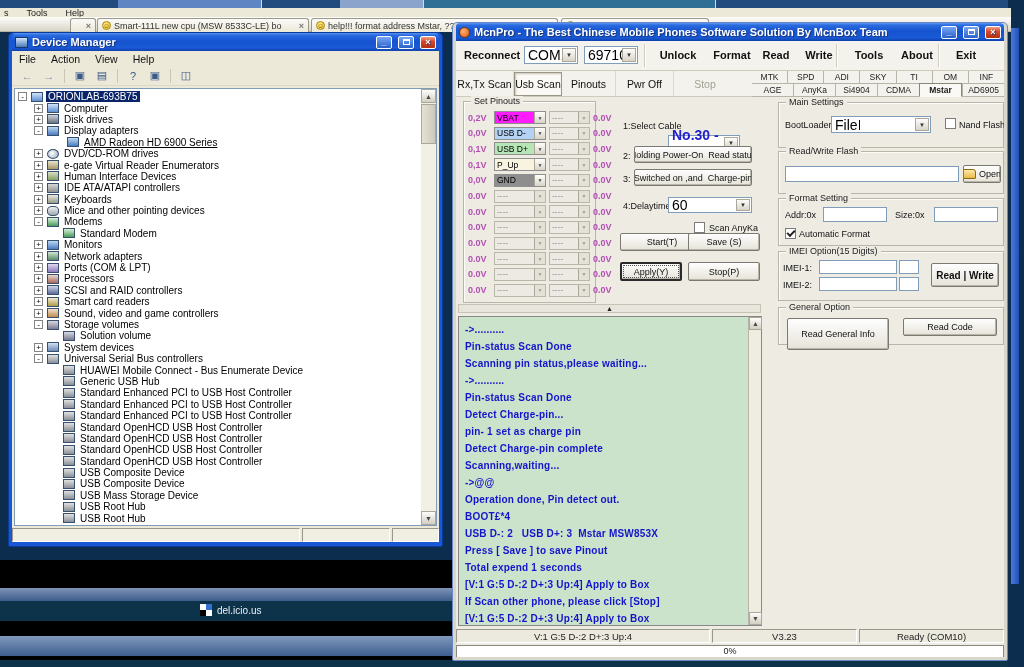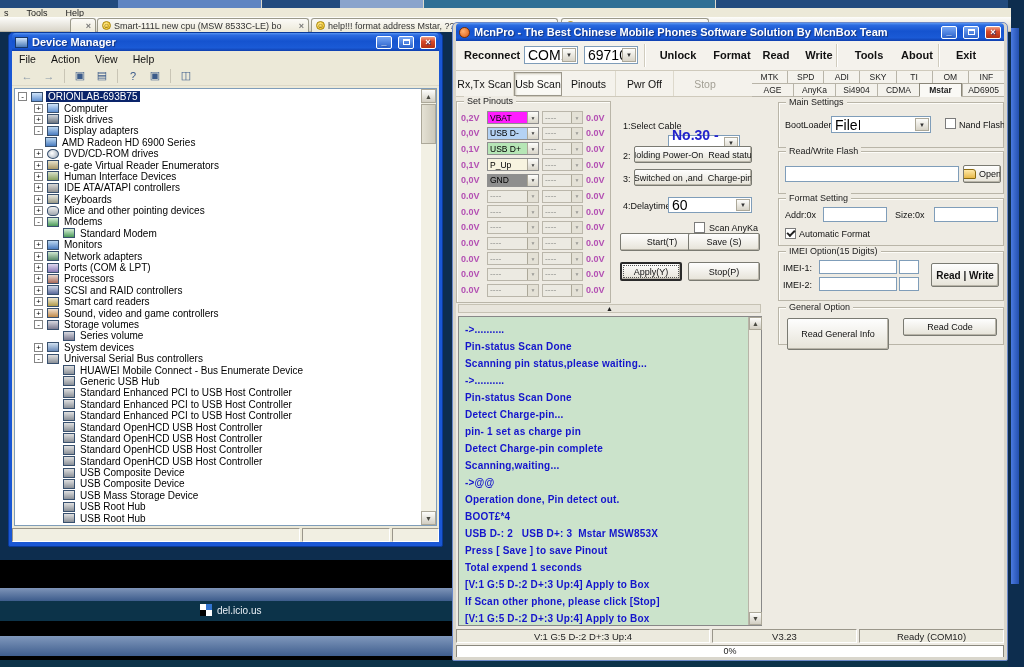--- a/index.html
+++ b/index.html
@@ -227,21 +227,21 @@
             <div class="trow" style="padding-left: 19px;">
               <div class="tbox">+</div>
               <div class="tico i-disk"></div>
               <div class="tlab">Disk drives</div>
             </div>
             <div class="trow" style="padding-left: 19px;">
               <div class="tbox">-</div>
               <div class="tico i-display"></div>
               <div class="tlab">Display adapters</div>
             </div>
-            <div class="trow" style="padding-left: 17px;">
+            <div class="trow" style="padding-left: 39px; text-decoration: underline;">
               <div class="tind"></div>
               <div class="tico i-display"></div>
               <div class="tlab">AMD Radeon HD 6900 Series</div>
             </div>
             <div class="trow" style="padding-left: 19px;">
               <div class="tbox">+</div>
               <div class="tico i-dvd"></div>
               <div class="tlab">DVD/CD-ROM drives</div>
             </div>
             <div class="trow" style="padding-left: 19px;">
@@ -315,21 +315,21 @@
               <div class="tlab">Sound, video and game controllers</div>
             </div>
             <div class="trow" style="padding-left: 19px;">
               <div class="tbox">-</div>
               <div class="tico i-storage"></div>
               <div class="tlab">Storage volumes</div>
             </div>
             <div class="trow" style="padding-left: 35px;">
               <div class="tind"></div>
               <div class="tico i-storage"></div>
-              <div class="tlab">Series volume</div>
+              <div class="tlab">Solution volume</div>
             </div>
             <div class="trow" style="padding-left: 19px;">
               <div class="tbox">+</div>
               <div class="tico i-system"></div>
               <div class="tlab">System devices</div>
             </div>
             <div class="trow" style="padding-left: 19px;">
               <div class="tbox">-</div>
               <div class="tico i-usb"></div>
               <div class="tlab">Universal Serial Bus controllers</div>
@@ -467,21 +467,21 @@
         <div class="ctrow" id="ctrow2">
             <div class="ctcell">AGE</div>
             <div class="ctcell">AnyKa</div>
             <div class="ctcell">Si4904</div>
             <div class="ctcell">CDMA</div>
             <div class="ctcell active">Mstar</div>
             <div class="ctcell">AD6905</div>
           </div>
       </div>
 
-      <div class="grp" style="left:0;top:60px;width:155px;height:202px">
+      <div class="grp" style="left:7px;top:60px;width:133px;height:202px">
         <span class="glab">Set Pinouts</span>
         <div id="pinrows">
             <div class="prow">
               <div class="vlab">0,2V</div>
               <div class="pc pc1" style="background: rgb(255, 28, 255);">
                 <div style="flex: 1 1 0%;">VBAT</div>
                 <div class="par"></div>
               </div>
               <div class="pc pc2 dis">
                 <div style="flex: 1 1 0%;">----</div>

